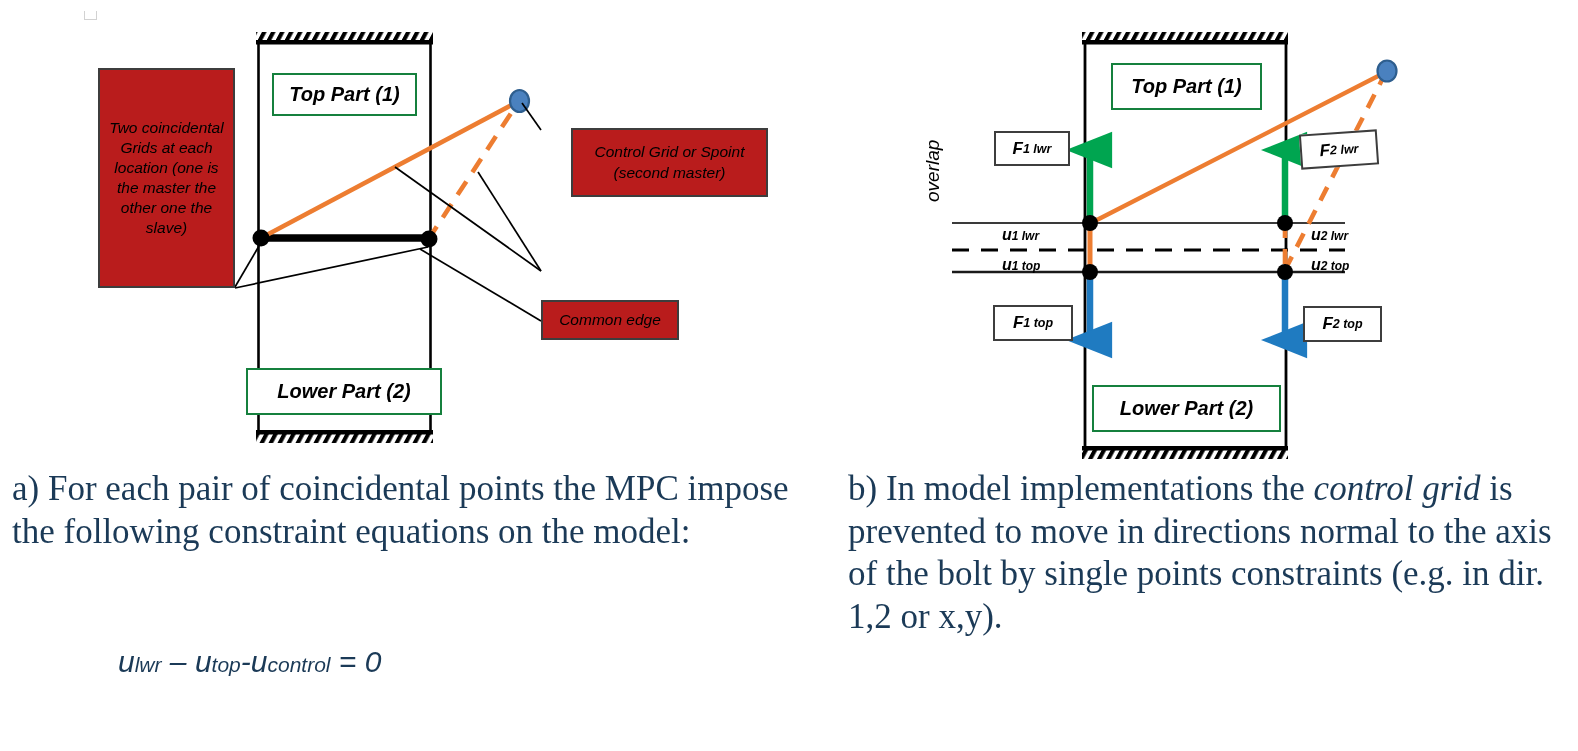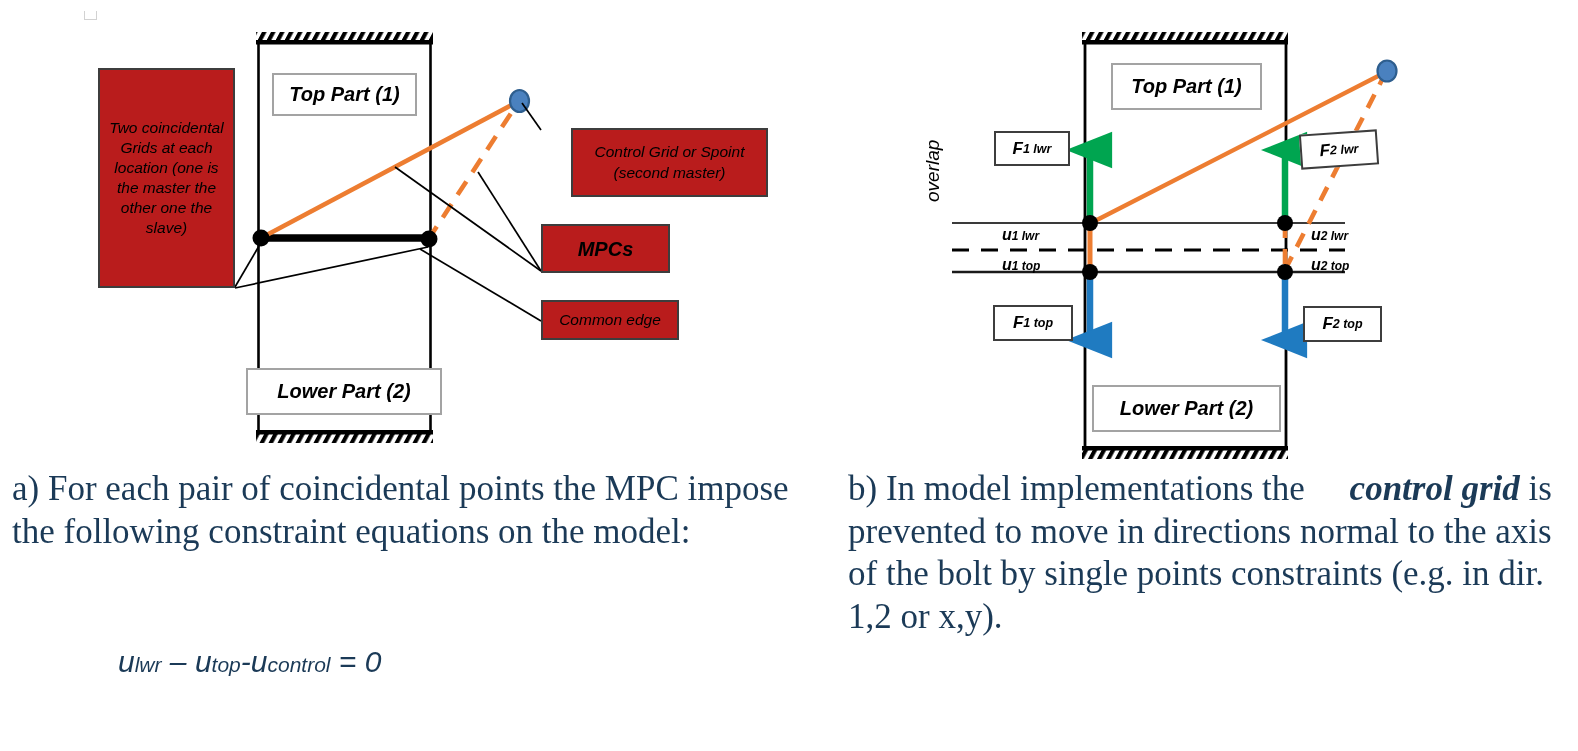--- a/index.html
+++ b/index.html
@@ -66,21 +66,21 @@
   #box-common-edge {
     left: 541px; top: 300px;
     width: 138px; height: 40px;
     font-size: 15.5px;
   }
 
   
   .partbox {
     position: absolute;
     box-sizing: border-box;
-    border: 2px solid #a3a3a3;
+    border: 2px solid #15803d;
     background: #ffffff;
     display: flex;
     align-items: center;
     justify-content: center;
     font-family: "Liberation Sans", sans-serif;
     font-style: italic;
     font-weight: bold;
     color: #000000;
     z-index: 6;
     white-space: nowrap;
@@ -148,21 +148,21 @@
   .caption {
     position: absolute;
     font-family: "Liberation Serif", serif;
     color: #1b3a57;
     font-size: 35px;
     line-height: 1.22;
     z-index: 5;
   }
   #caption-a { left: 12px;  top: 468px; width: 790px; }
   #caption-b { left: 848px; top: 468px; width: 726px; }
-  .caption b { font-weight: bold; font-style: italic; margin-left: 36px; }
+  .caption b { font-weight: normal; font-style: italic; }
 
   #equation-a {
     position: absolute;
     left: 118px;
     top: 645px;
     font-family: "Liberation Sans", sans-serif;
     font-weight: normal;
     font-style: italic;
     color: #1b3a57;
     font-size: 30px;
@@ -290,21 +290,20 @@
   </svg>
 
   <div class="lblbox" id="note-coincidental">Two coincidental Grids at each location (one is the master the other one the slave)</div>
 
   <div class="partbox" id="a-top-part">Top Part (1)</div>
 
   <div class="partbox" id="a-lower-part">Lower Part (2)</div>
 
   <div class="lblbox" id="box-control-grid">Control Grid or Spoint (second master)</div>
 
-  <div class="lblbox bold" id="box-mpcs">MPCs</div>
 
   <div class="lblbox" id="box-common-edge">Common edge</div>
 
   <div class="partbox" id="b-top-part">Top Part (1)</div>
 
   <div class="partbox" id="b-lower-part">Lower Part (2)</div>
 
   <div id="overlap-label">overlap</div>
 
   <div class="fbox" id="f1lwr">

